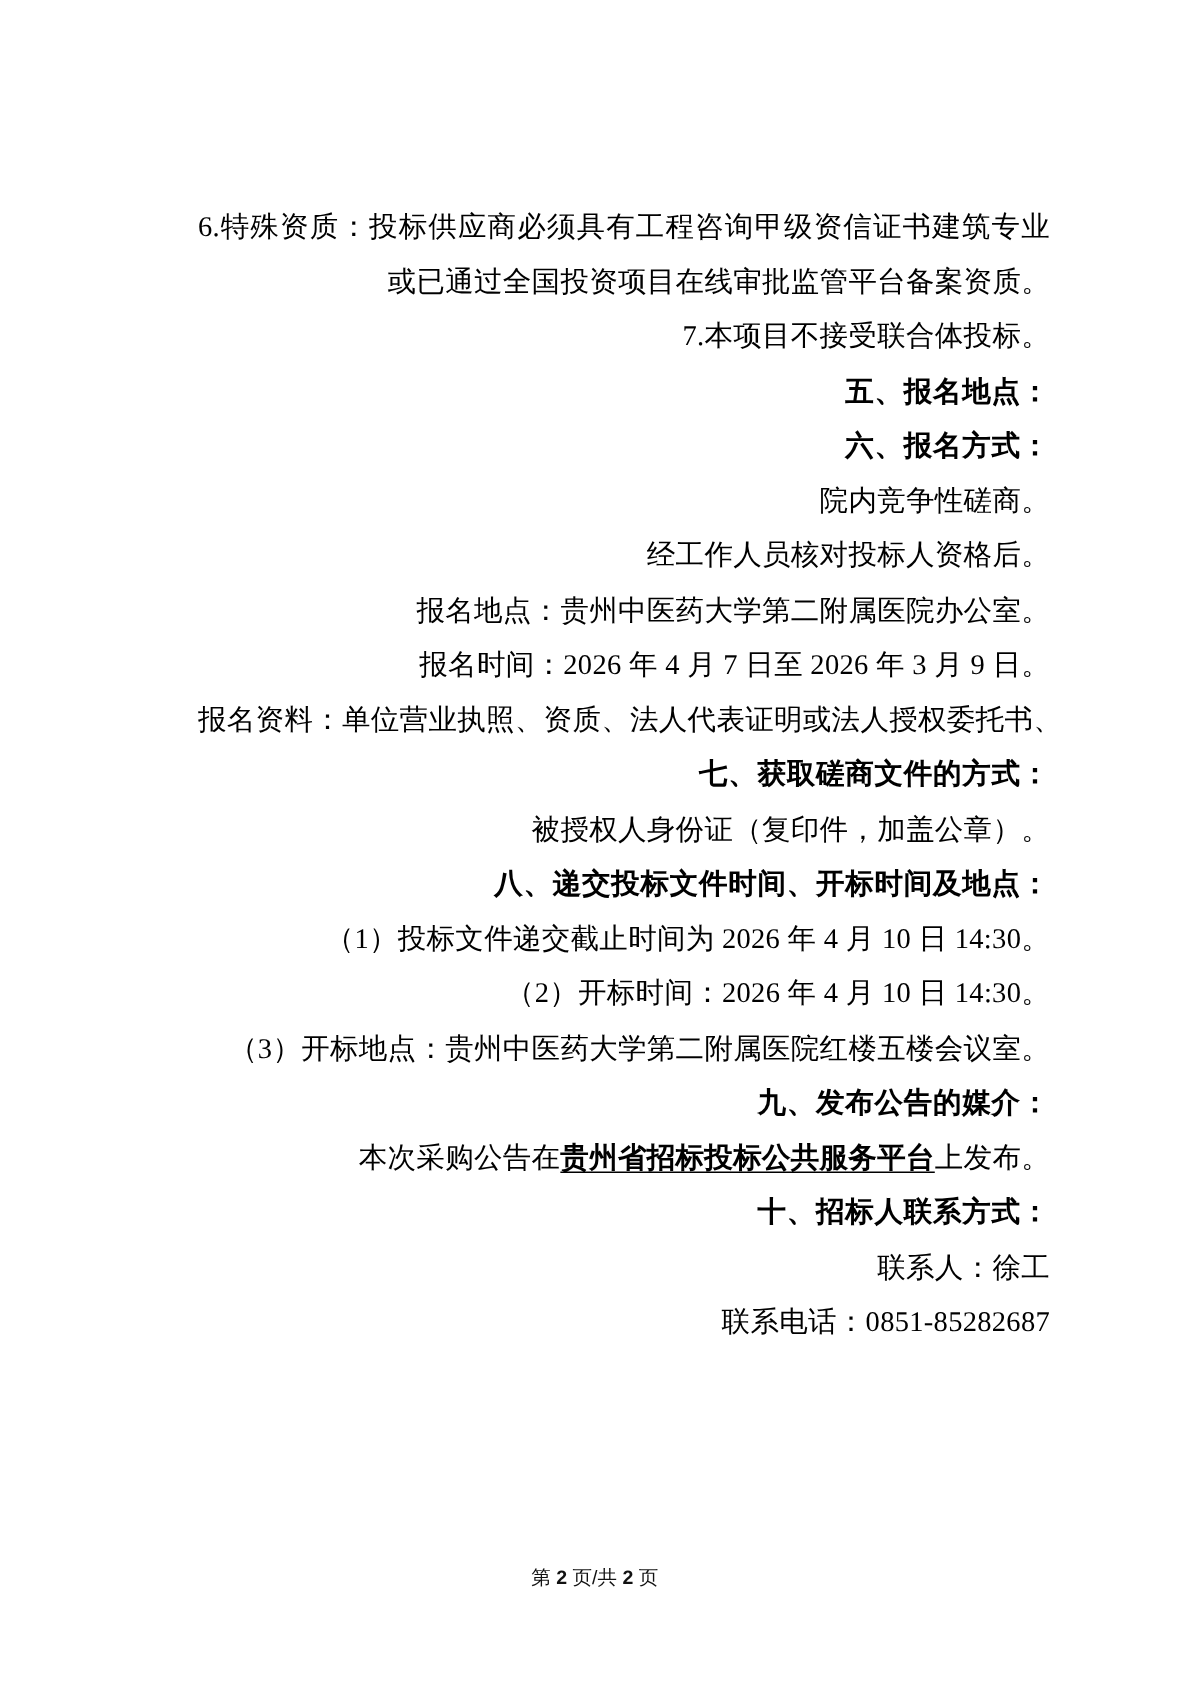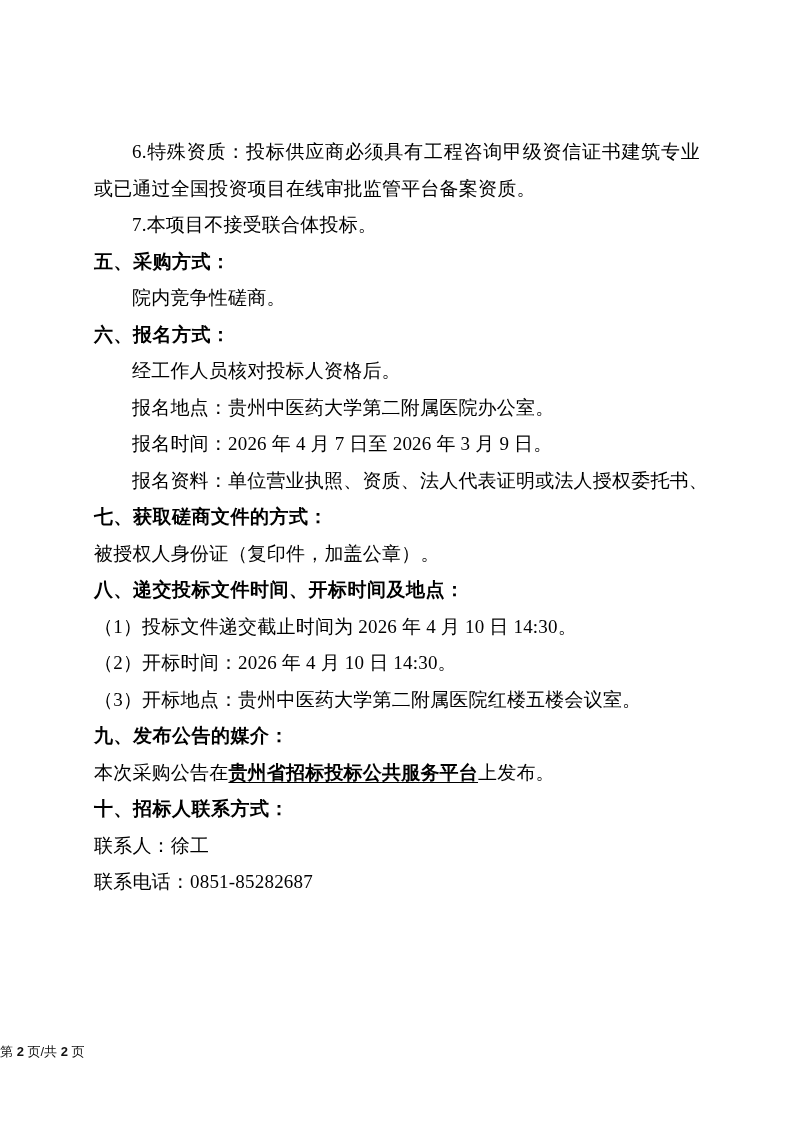--- a/index.html
+++ b/index.html
@@ -21,20 +21,21 @@
     left: 94px;
     top: 90px;
     width: 606px;
     margin-top: 44px;
   }
   .block {
     font-size: 19px;
     line-height: 36.5px;
     white-space: nowrap;
     letter-spacing: 0.2px;
+    text-align: right;
   }
   .block.fill {
     text-align: justify;
     text-align-last: justify;
     text-justify: inter-character;
   }
   .block.indent {
     padding-left: 38px;
   }
   .block.heading {
@@ -42,38 +43,39 @@
     font-weight: bold;
     letter-spacing: 0.5px;
   }
   .seg-bold { font-weight: bold; }
   .seg-underline { text-decoration: underline; text-underline-offset: 3px; }
   .footer {
     position: absolute;
     top: 1043px;
     left: 0;
     width: 100%;
+    text-align: center;
     font-family: "Liberation Sans", "DejaVu Sans", sans-serif;
     font-size: 13px;
     line-height: 18px;
     color: #111111;
   }
   .footer .num { font-weight: bold; }
 </style>
 </head>
 <body>
 
 <div class="page">
   <div class="content" id="doc-body">
       <div class="block para indent fill"><span class="">6.特殊资质：投标供应商必须具有工程咨询甲级资信证书建筑专业</span></div>
       <div class="block para"><span class="">或已通过全国投资项目在线审批监管平台备案资质。</span></div>
       <div class="block para indent"><span class="">7.本项目不接受联合体投标。</span></div>
-      <div class="block heading"><span class="">五、采购方式：</span></div>
+      <div class="block heading"><span class="">五、报名地点：</span></div>
+      <div class="block heading"><span class="">六、报名方式：</span></div>
       <div class="block para indent"><span class=""> 院内竞争性磋商。</span></div>
-      <div class="block heading"><span class="">六、报名方式：</span></div>
       <div class="block para indent"><span class="">经工作人员核对投标人资格后。</span></div>
       <div class="block para indent"><span class="">报名地点：贵州中医药大学第二附属医院办公室。</span></div>
       <div class="block para indent"><span class="">报名时间：2026 年 4 月 7 日至 2026 年 3 月 9 日。</span></div>
       <div class="block para indent fill"><span class="">报名资料：单位营业执照、资质、法人代表证明或法人授权委托书、</span></div>
       <div class="block heading"><span class="">七、获取磋商文件的方式：</span></div>
       <div class="block para"><span class="">被授权人身份证（复印件，加盖公章）。</span></div>
       <div class="block heading"><span class="">八、递交投标文件时间、开标时间及地点：</span></div>
       <div class="block para"><span class="">（1）投标文件递交截止时间为 2026 年 4 月 10 日 14:30。</span></div>
       <div class="block para"><span class="">（2）开标时间：2026 年 4 月 10 日 14:30。</span></div>
       <div class="block para"><span class="">（3）开标地点：贵州中医药大学第二附属医院红楼五楼会议室。</span></div>

